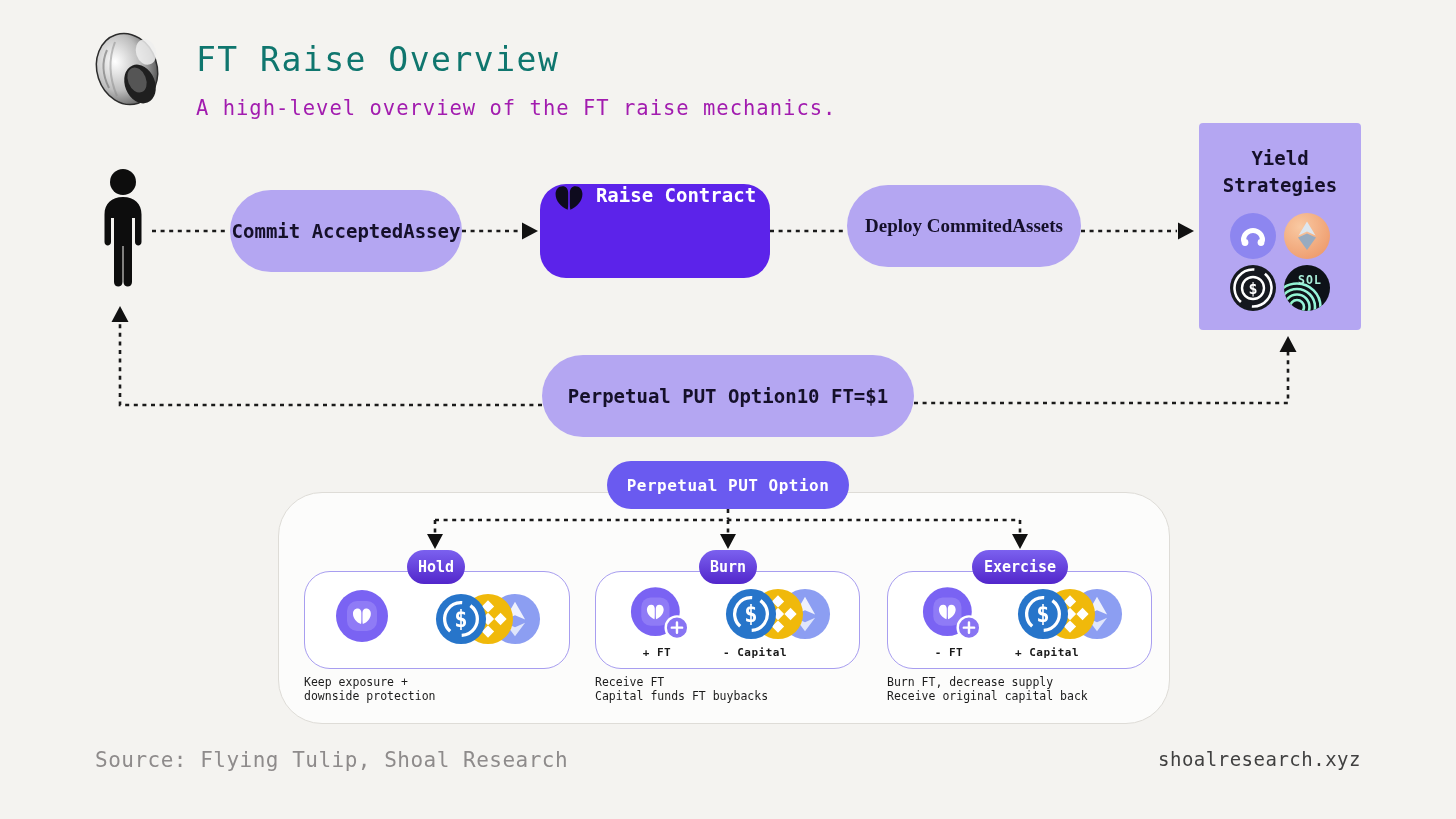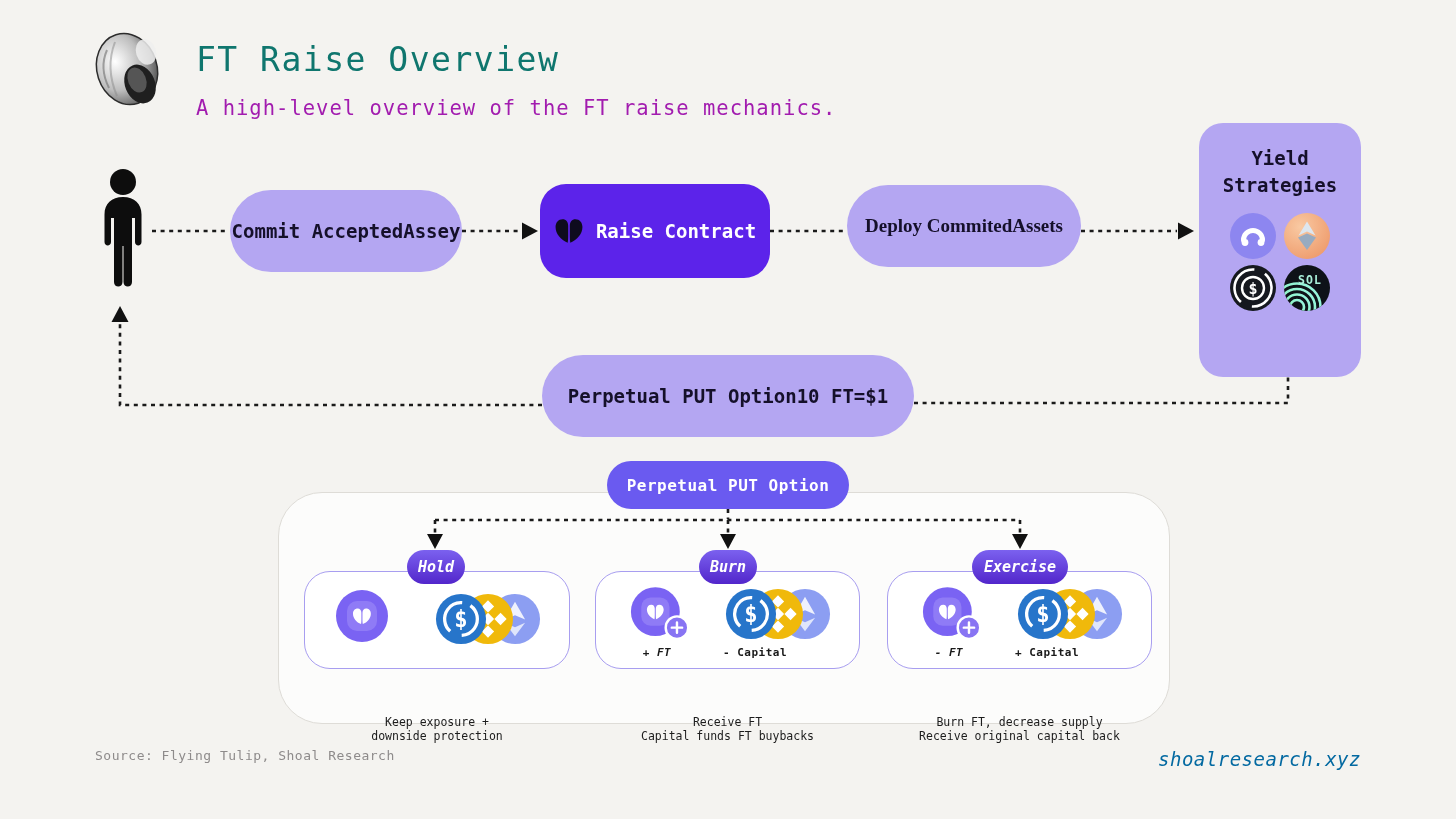--- a/index.html
+++ b/index.html
@@ -21,45 +21,45 @@
   .pill{
     background:#b4a6f2;border-radius:41px;display:flex;flex-direction:row;
     align-items:center;justify-content:center;text-align:center;z-index:4;
     font-weight:bold;font-size:19px;line-height:26px;color:#15102a;
   }
   .pill-commit{left:230px;top:190px;width:232px;height:82px;}
   .pill-deploy{left:847px;top:185px;width:234px;height:82px;font-family:Liberation Serif, serif;}
   .pill-put{left:542px;top:355px;width:372px;height:82px;}
   .raise{
     left:540px;top:184px;width:230px;height:94px;border-radius:26px;background:#5c23ea;
-    display:flex;align-items:center;justify-content:center;gap:12px;z-index:4;
+    display:flex;align-items:flex-start;justify-content:center;gap:12px;z-index:4;
     font-weight:bold;font-size:19px;color:#ffffff;
   }
   .raise .tulip{width:30px;height:28px;color:#0e0b1e;}
   .yield-box{
-    left:1199px;top:123px;width:162px;height:254px;border-radius:24px;background:#b4a6f2;z-index:4;
+    left:1199px;top:123px;width:162px;height:207px;border-radius:4px;background:#b4a6f2;z-index:4;
     display:flex;flex-direction:column;align-items:center;padding-top:22px;box-sizing:border-box;
   }
   .yield-title{font-weight:bold;font-size:19px;line-height:27px;text-align:center;color:#15102a;}
   .yield-grid{margin-top:14px;display:grid;grid-template-columns:46px 46px;grid-gap:6px 8px;}
   .coin46{width:46px;height:46px;}
   
   .container{
     left:278px;top:492px;width:892px;height:232px;border-radius:44px;
     background:#fcfcfb;border:1px solid #dedcd7;z-index:1;box-sizing:border-box;
   }
   .put-pill{
     left:607px;top:461px;width:242px;height:48px;border-radius:24px;background:#6a5af0;z-index:4;
     display:flex;align-items:center;justify-content:center;
     color:#fff;font-weight:bold;font-size:16px;letter-spacing:.5px;
   }
   .badge{
     height:34px;border-radius:17px;z-index:5;display:flex;align-items:center;justify-content:center;
     background:linear-gradient(180deg,#7b61ef 0%,#5226cb 100%);
-    color:#fff;font-weight:bold;font-size:15px;top:550px;font-style:italic;
+    color:#fff;font-weight:bold;font-size:15px;top:550px;
   }
   .badge-hold{left:407px;width:58px;}
   .badge-burn{left:699px;width:58px;}
   .badge-exercise{left:972px;width:96px;}
   .card{
     top:571px;height:98px;border-radius:26px;background:#ffffff;border:1.5px solid #a89ef0;
     z-index:3;box-sizing:border-box;
   }
   .card-hold{left:304px;width:266px;}
   .card-burn{left:595px;width:265px;}
@@ -67,31 +67,31 @@
   .ft-token{position:absolute;left:34px;top:21px;width:50px;height:50px;}
   .ft-token.shift{left:30px;top:17px;width:54px;height:54px;}
   .coin-stack{position:absolute;right:28px;top:21px;width:106px;height:52px;}
   .coin-stack .c{position:absolute;top:0;width:52px;height:52px;}
   .coin-stack .c1{left:0;z-index:3;}
   .coin-stack .c2{left:27px;z-index:2;}
   .coin-stack .c3{left:54px;z-index:1;}
   .tok-label{
     position:absolute;bottom:9px;font-size:11px;font-weight:bold;color:#1a1a1a;letter-spacing:.5px;
   }
-  .tok-label.l{left:26px;width:70px;text-align:center;font-style:italic;}
+  .tok-label.l{left:26px;width:70px;text-align:center;}
   .tok-label.r{right:26px;width:110px;text-align:left;}
   .caption{
-    top:716px;z-index:3;text-align:center;font-size:11.5px;line-height:13.5px;color:#1c1c1c;
+    top:676px;z-index:3;font-size:11.5px;line-height:13.5px;color:#1c1c1c;
   }
   .cap-hold{left:304px;width:266px;}
   .cap-burn{left:595px;width:265px;}
   .cap-exercise{left:887px;width:265px;}
   
-  .footer-left{left:95px;top:748px;font-size:13px;letter-spacing:.5px;color:#8e8b8b;z-index:4;}
-  .footer-right{right:95px;top:748px;font-size:19px;letter-spacing:.5px;color:#0369a1;z-index:4;font-style:italic;}
+  .footer-left{left:95px;top:748px;font-size:21px;letter-spacing:.5px;color:#8e8b8b;z-index:4;}
+  .footer-right{right:95px;top:748px;font-size:19px;letter-spacing:.5px;color:#404040;z-index:4;}
 </style>
 </head>
 <body>
 
 <svg width="0" height="0" style="position:absolute">
   <defs>
     <path id="tulip-shape" d="M9.2,2.5 C4.6,2.5 1.6,6 1.6,10.8 C1.6,18 7.2,24.6 14.6,27.6 C15,25.4 15.1,23 15.1,20.6 L15.1,9.4 C15.1,5.3 12.8,2.5 9.2,2.5 Z M22.8,2.5 C27.4,2.5 30.4,6 30.4,10.8 C30.4,18 24.8,24.6 17.4,27.6 C17,25.4 16.9,23 16.9,20.6 L16.9,9.4 C16.9,5.3 19.2,2.5 22.8,2.5 Z"></path>
     <radialGradient id="lido-grad" cx="35%" cy="30%" r="80%">
       <stop offset="0%" stop-color="#f9c9a2"></stop>
         <stop offset="100%" stop-color="#ee9a6b"></stop>

